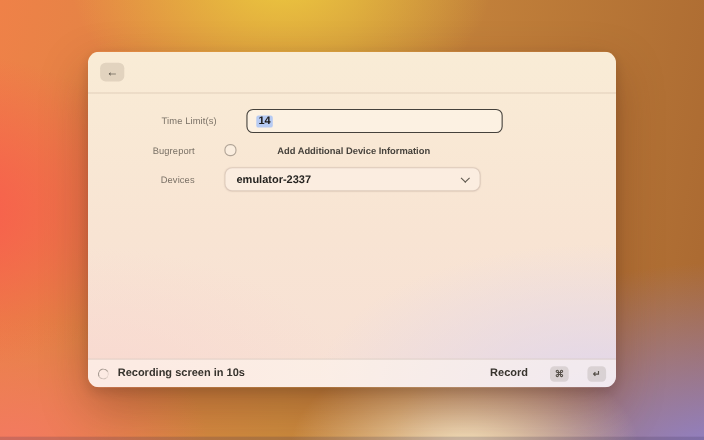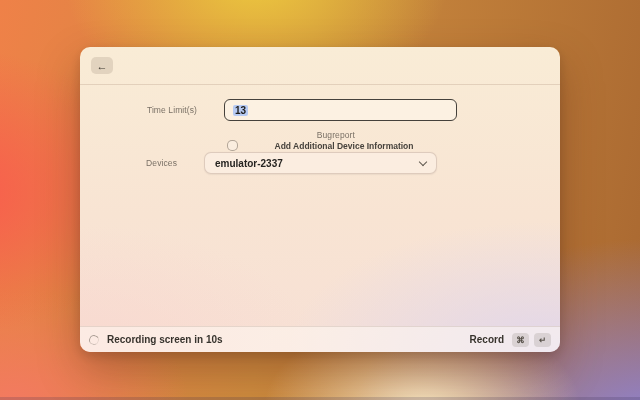--- a/index.html
+++ b/index.html
@@ -41,21 +41,21 @@
   .back-button {
     position:absolute; left:11px; top:10px; width:22px; height:17px;
     border-radius:5px; background:rgba(75,55,35,0.13);
     display:flex; align-items:center; justify-content:center;
     font-size:11px; font-weight:700; color:#38342d; cursor:default;
   }
 
   .form { }
   .row { display:flex; align-items:center; }
   .row-1 { margin-top:14px; height:22px;margin-left:20px; }
-  .row-2 { margin-top:9px;  height:13px;flex-direction:column; }
+  .row-2 { margin-top:9px;  height:13px; }
   .row-3 { margin-top:9px;  height:22px; }
   .row-label {
     flex:none; width:97px; margin-right:27px; text-align:right;
     font-size:8.5px; font-weight:500; color:#7a7166; letter-spacing:0.1px;
   }
 
   .text-input {
     width:233px; height:22px; box-sizing:border-box;
     border:1px solid #45413b; border-radius:6px;
     background:rgba(255,248,236,0.55);
@@ -95,21 +95,21 @@
   }
   .footer-status { display:flex; align-items:center; gap:8px; }
   .spinner-icon {
     width:10px; height:10px; box-sizing:border-box; border-radius:50%;
     border:1.5px solid rgba(70,62,52,0.45);
     border-right-color:rgba(70,62,52,0.12);
     border-bottom-color:rgba(70,62,52,0.25);
     transform:rotate(15deg);
   }
   .status-text { font-size:10px; font-weight:600; color:#37332d; }
-  .footer-actions { margin-left:auto; display:flex; align-items:center; gap:5px;padding-left:32px; }
+  .footer-actions { margin-left:auto; display:flex; align-items:center; gap:17px;padding-left:32px; }
   .record-label { font-size:10px; font-weight:700; color:#37332d; margin-right:3px; }
   .kbd {
     min-width:17px; height:14px; box-sizing:border-box; padding:0 3px;
     border-radius:4px; background:rgba(95,85,75,0.16);
     display:flex; align-items:center; justify-content:center;
     font-size:8.5px; font-weight:600; color:#565049;
   }
 </style>
 </head>
 <body>
@@ -124,21 +124,21 @@
     <div class="back-button">
       <span>←</span>
     </div>
   </div>
 
   <div class="form">
 
     <div class="row row-1">
       <div class="row-label">Time Limit(s)</div>
       <div class="text-input">
-        <span class="selection">13</span>
+        <span class="selection">14</span>
       </div>
     </div>
 
     <div class="row row-2">
       <div class="row-label">Bugreport</div>
       <div class="checkbox-row">
         <div class="checkbox"></div>
         <div class="cb-label">Add Additional Device Information</div>
       </div>
     </div>

